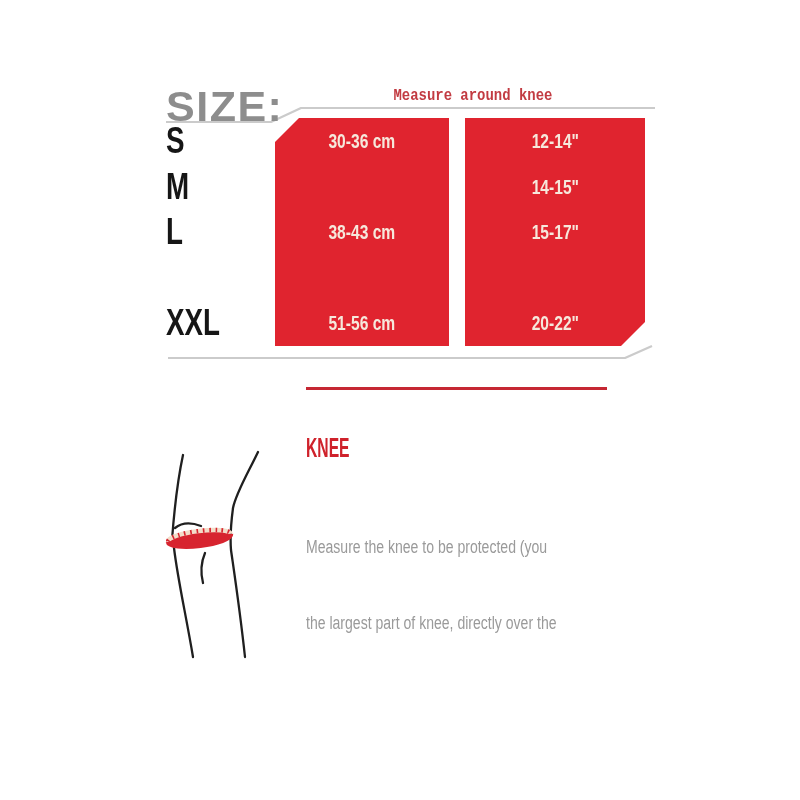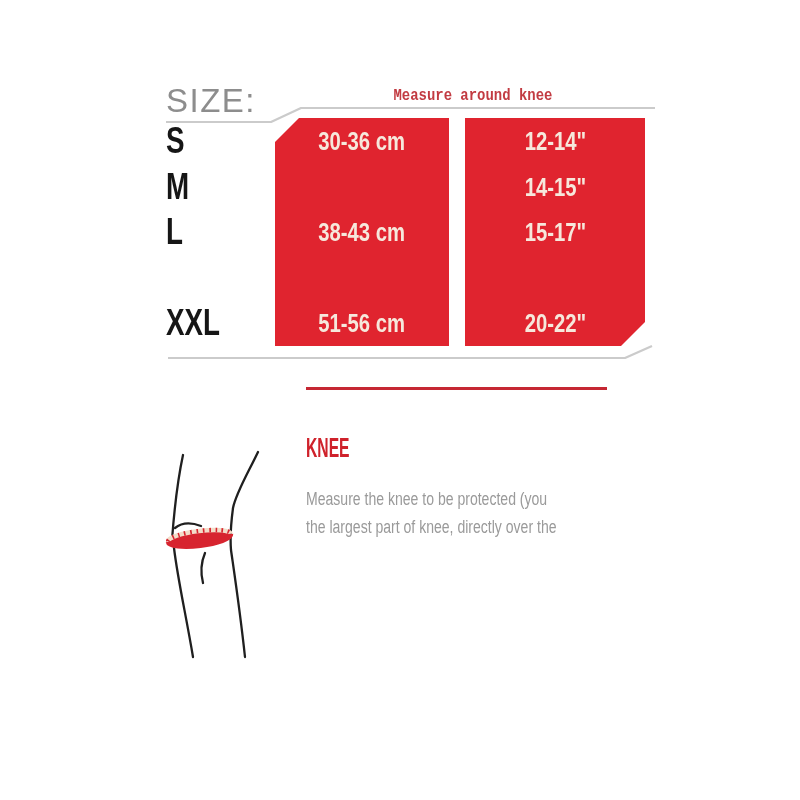--- a/index.html
+++ b/index.html
@@ -7,21 +7,21 @@
   body { font-family:"Liberation Sans", sans-serif; }
   .canvas {
     position:relative; width:800px; height:800px; margin:0 auto;
     background:#ffffff; overflow:hidden;
   }
   .lines-svg { position:absolute; left:0; top:0; width:800px; height:800px; pointer-events:none; }
 
   
   .size-label {
     position:absolute; left:166px; top:82px;
-    font-size:33px; font-weight:400; letter-spacing:1.5px; color:#8d8d8d;
+    font-size:43px; font-weight:700; letter-spacing:1.5px; color:#8d8d8d;
   }
   .measure-label {
     position:absolute; left:300px; top:84px; width:346px; height:22px;
     display:flex; align-items:center; justify-content:center;
     font-size:17px; font-weight:700; color:#c23b42;font-family:Liberation Mono, monospace;
   }
   .measure-label span { display:inline-block; transform:scaleX(0.82); }
 
   
   .col-red { position:absolute; top:118px; height:228px; background:#e0242f; }
@@ -34,37 +34,37 @@
   .trow { position:absolute; left:0; width:100%; height:46px; }
   .t-size {
     position:absolute; left:166px; top:0; height:100%;
     display:flex; align-items:center;
     font-size:37px; font-weight:700; color:#161616;
   }
   .t-size span { display:inline-block; transform:scaleX(0.75); transform-origin:0 50%; }
   .t-cm, .t-in {
     position:absolute; top:0; height:100%;
     display:flex; align-items:center; justify-content:center;
-    font-size:26px; font-weight:700; color:#f6e8dc;
+    font-size:20px; font-weight:700; color:#f6e8dc;
   }
   .t-cm { left:275px; width:174px; }
   .t-in { left:465px; width:180px; }
   .t-cm span, .t-in span { display:inline-block; transform:scaleX(0.78); }
 
   
   .red-divider { position:absolute; left:306px; top:387px; width:301px; height:2.5px; background:#c52733; }
   .knee-heading {
     position:absolute; left:306px; top:434px;
     font-size:28px; font-weight:700; color:#cf222b; line-height:1;
   }
   .knee-heading span { display:inline-block; transform:scaleX(0.56); transform-origin:0 50%; }
   .knee-paragraph { position:absolute; left:306px; top:486px; }
   .knee-paragraph .pline {
     display:block; height:27.5px; line-height:27.5px;
-    font-size:18px; color:#9a9a9a; white-space:nowrap;
+    font-size:18px; color:#9a9a9a; white-space:nowrap;margin-top:48px;
   }
   .knee-paragraph .pline span { display:inline-block; transform:scaleX(0.78); transform-origin:0 50%; }
 
   .illustration-svg { position:absolute; left:148px; top:443px; width:150px; height:220px; }
 </style>
 </head>
 <body>
 
 <div class="canvas">
 

